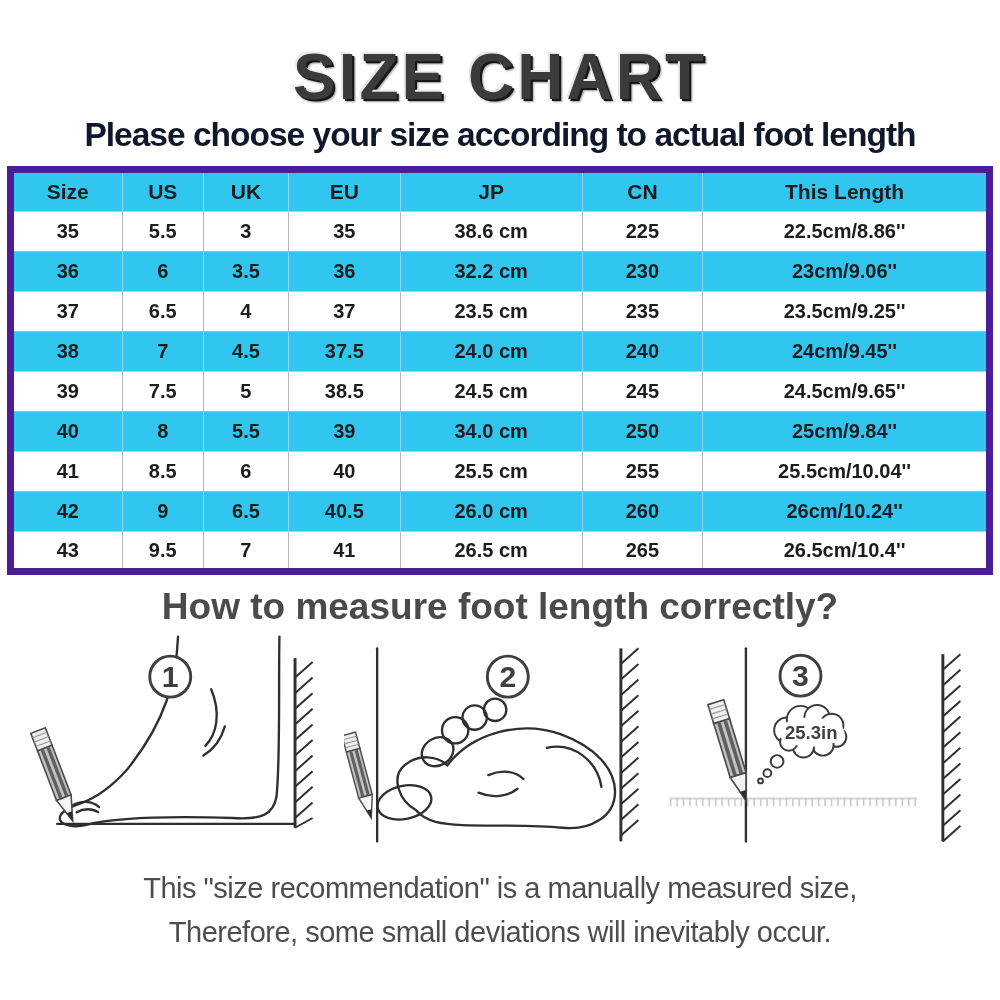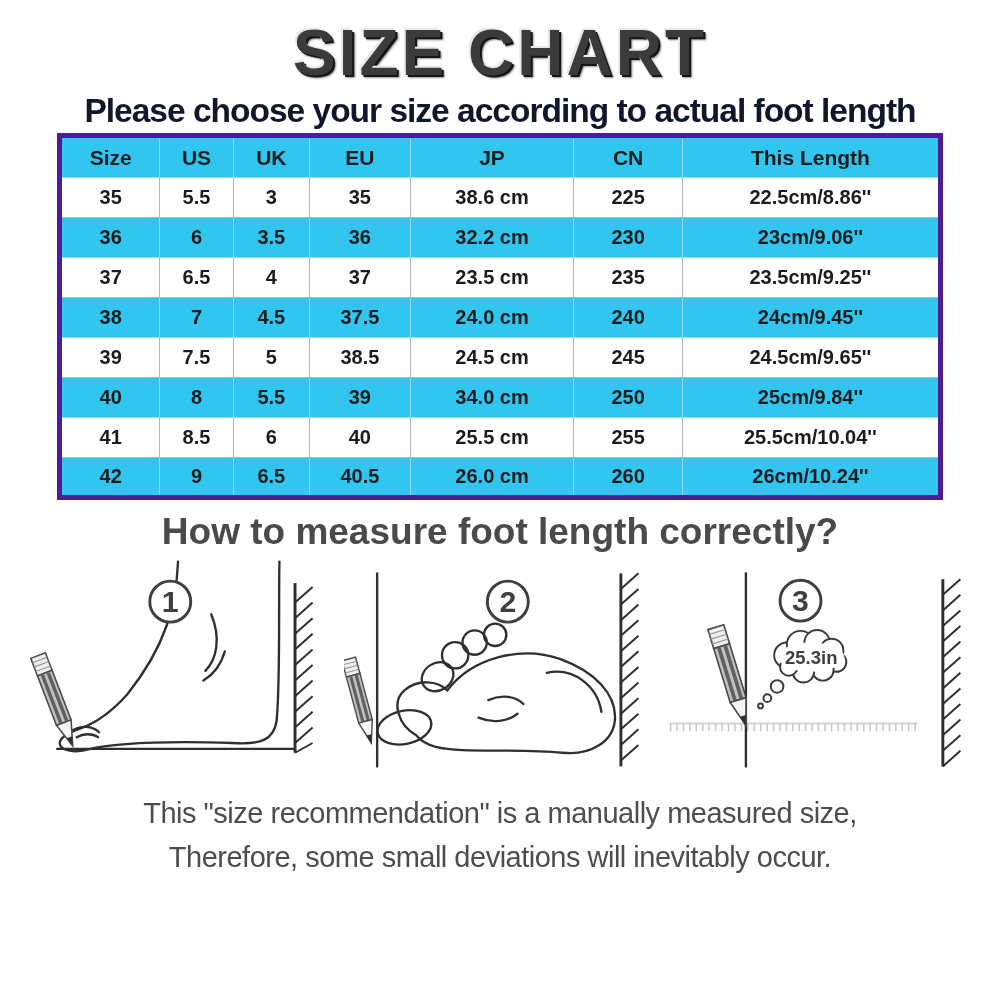--- a/index.html
+++ b/index.html
@@ -5,40 +5,40 @@
   * { margin: 0; padding: 0; box-sizing: border-box; }
   html, body { background: #ffffff; }
   .page {
     width: 1000px; height: 1000px; margin: 0 auto;
     background: #ffffff; overflow: hidden;
     font-family: "Liberation Sans", sans-serif;
     text-align: center;
   }
   
   .title {
-    margin-top: 16px;
+    margin-top: 40px;
     font-size: 64px; font-weight: 900; letter-spacing: 3px;
     color: #3b3b3b;
     text-shadow: -2px -2px 0 #e9e9e9, 2px 2px 0 #161616, 3px 3px 2px #9a9a9a;
     font-family: "Liberation Sans", sans-serif;
   }
   
   .note-1 {
     margin-top: 6px;
     font-size: 39px; font-weight: 700; color: #e20d10; letter-spacing: -0.5px;
   }
   .note-2 {
     margin-top: 2px;
     font-size: 33.5px; font-weight: 700; color: #0f172a; letter-spacing: -1px;
   }
   
   table.size-table {
-    width: 886px; margin: 3px auto 0;
+    width: 986px; margin: 12px auto 0;
     border-collapse: collapse; table-layout: fixed;
-    border: 5px solid #4c1d95;
+    border: 7px solid #4c1d95;
   }
   .size-table th, .size-table td {
     border: 1px solid #b6b6b6;
     font-weight: 700; color: #1c1c1c; text-align: center;
     vertical-align: middle;
   }
   .size-table th {
     background: #31c6f0; height: 42px; font-size: 21px;
     border-color: #8fd9ee;
   }
@@ -185,20 +185,29 @@
         </tr>
         <tr>
           <td>42</td>
           <td>9</td>
           <td>6.5</td>
           <td>40.5</td>
           <td>26.0 cm</td>
           <td>260</td>
           <td>26cm/10.24''</td>
         </tr>
+        <tr>
+          <td>43</td>
+          <td>9.5</td>
+          <td>7</td>
+          <td>41</td>
+          <td>26.5 cm</td>
+          <td>265</td>
+          <td>26.5cm/10.4''</td>
+        </tr>
       </tbody>
   </table>
 
   <div class="measure-heading">How to measure foot length correctly?</div>
 
   <div class="figures">
 
     <svg width="312" height="220" viewBox="0 0 320 220">
       <g stroke="#2f2f2f" stroke-width="2">
         <line x1="278" y1="26" x2="278" y2="200" stroke-width="3"></line>

